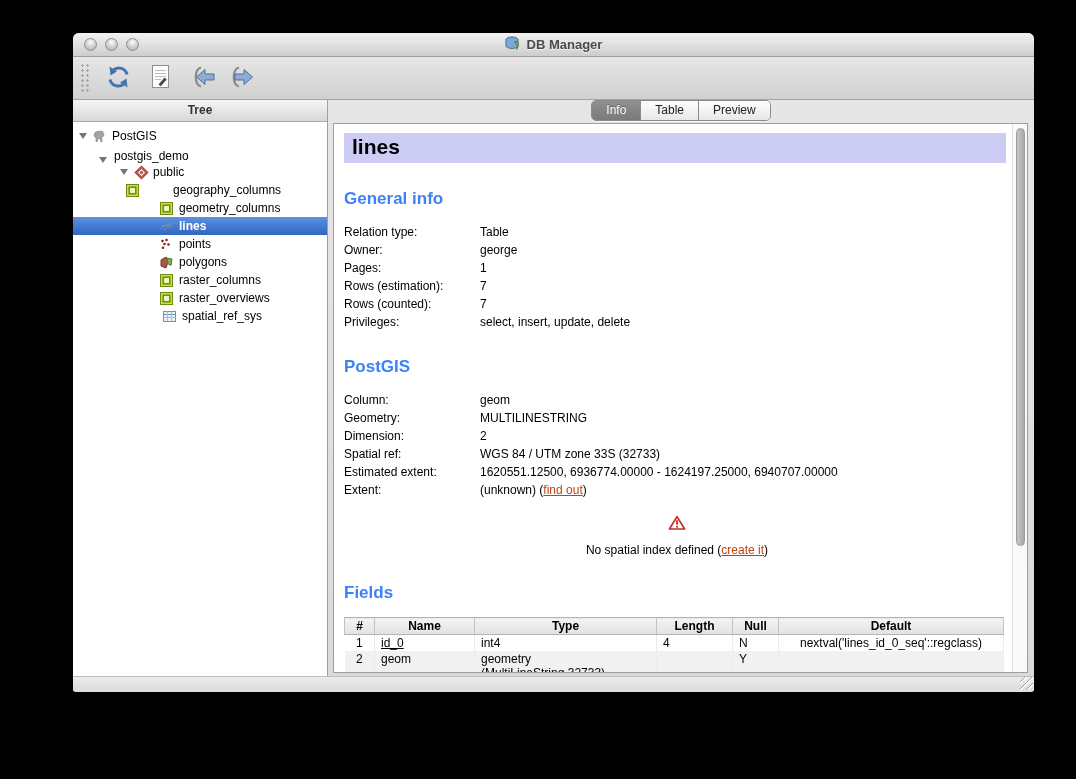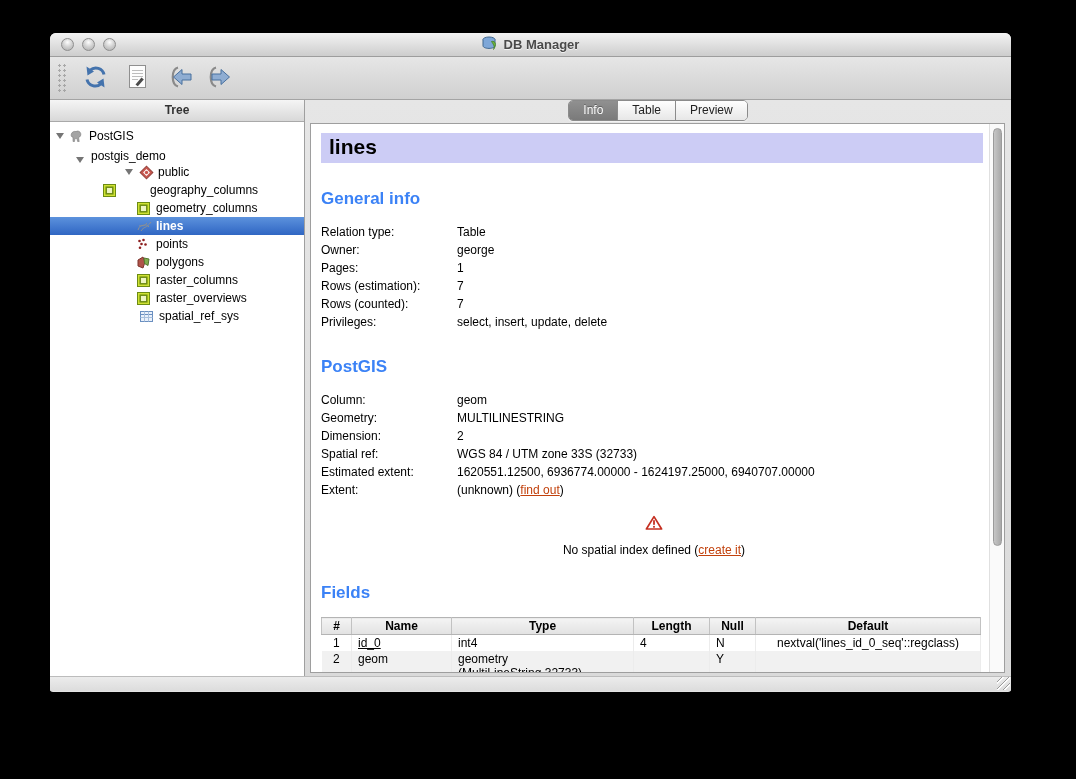--- a/index.html
+++ b/index.html
@@ -1,19 +1,19 @@
 <!DOCTYPE html>
 <html><head>
 <meta charset="utf-8">
 <style>
   * { margin:0; padding:0; box-sizing:border-box; }
   html,body { width:1076px; height:779px; background:#000; overflow:hidden;
     font-family:"Liberation Sans","DejaVu Sans",sans-serif; }
 
-  #window { position:absolute; left:50px; top:33px; width:961px; height:659px;
+  #window { position:absolute; left:73px; top:33px; width:961px; height:659px;
     background:#e3e3e3; border-radius:6px 6px 3px 3px;
     box-shadow:0 14px 34px rgba(0,0,0,.65), 0 0 0 1px rgba(0,0,0,.35); overflow:hidden; }
 
   
   .titlebar { height:24px; background:linear-gradient(#f3f3f3,#cdcdcd);
     border-bottom:1px solid #9d9d9d; position:relative; display:flex; align-items:center; }
   .traffic { position:absolute; left:11px; top:5px; display:flex; gap:8px; }
   .light { width:13px; height:13px; border-radius:50%; border:1px solid #8e8e8e;
     background:radial-gradient(circle at 50% 30%, #fdfdfd 0%, #d4d4d4 45%, #ababab 100%); }
   .title-center { margin:0 auto; display:flex; align-items:center; gap:5px;
@@ -170,21 +170,21 @@
               <svg width="12" height="14" viewBox="0 0 12 14">
                 <path d="M3 12.5 L3 8.3 C1.4 8.2 .8 6.6 1.3 5 C1.9 3 4 2 6 2.5 C8 1.4 10.2 2.4 10.7 4.4 C11.2 6.4 10.2 8 8.6 8.5 L9.2 12.5 L7.6 12.5 L7 9.6 L4.9 9.6 L4.5 12.5 Z" fill="#a3a3a3" stroke="#7c7c7c" stroke-width=".6"></path>
               </svg>
             </span>
             <span class="tree-label">PostGIS</span>
           </div>
           <div class="tree-row" style="padding-left: 26px; align-items: flex-end;">
             <span class="expander"></span>
             <span class="tree-label">postgis_demo</span>
           </div>
-          <div class="tree-row" style="padding-left: 47px; margin-left: 28px;">
+          <div class="tree-row" style="padding-left: 47px;">
             <span class="expander"></span>
             <span class="tree-icon">
               <svg width="15" height="15" viewBox="0 0 15 15">
                 <g transform="rotate(45 7.5 7.5)">
                   <rect x="3" y="3" width="9" height="9" fill="#c9574f" stroke="#94403a"></rect>
                   <rect x="5.1" y="5.1" width="4.8" height="4.8" fill="#fff"></rect>
                 </g>
                 <circle cx="7.5" cy="7.5" r="1.7" fill="#c9574f"></circle>
               </svg>
             </span>

